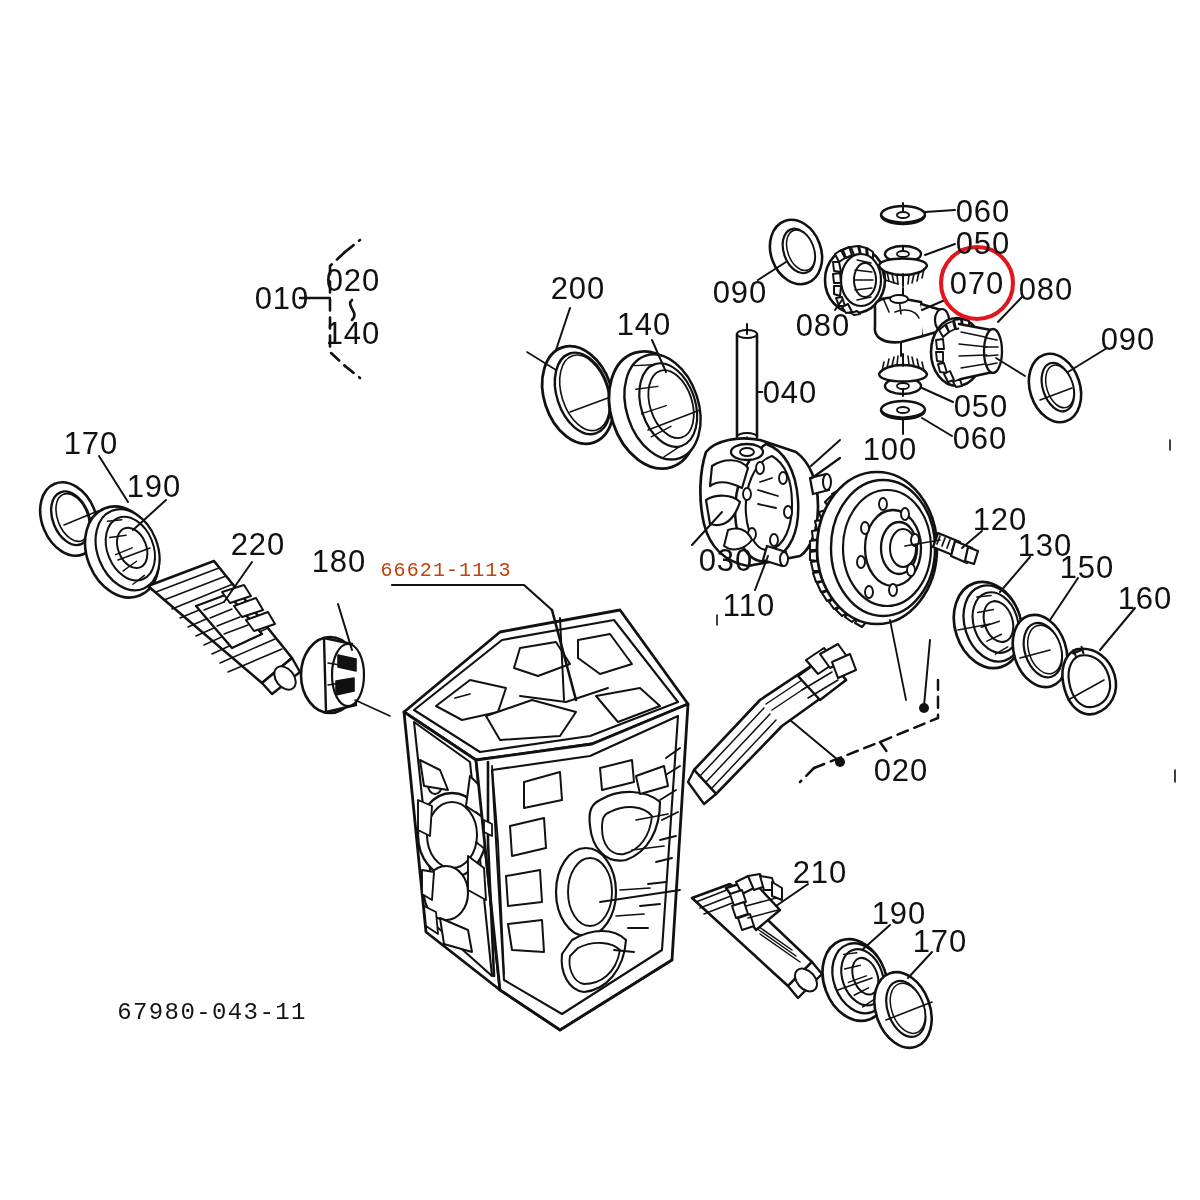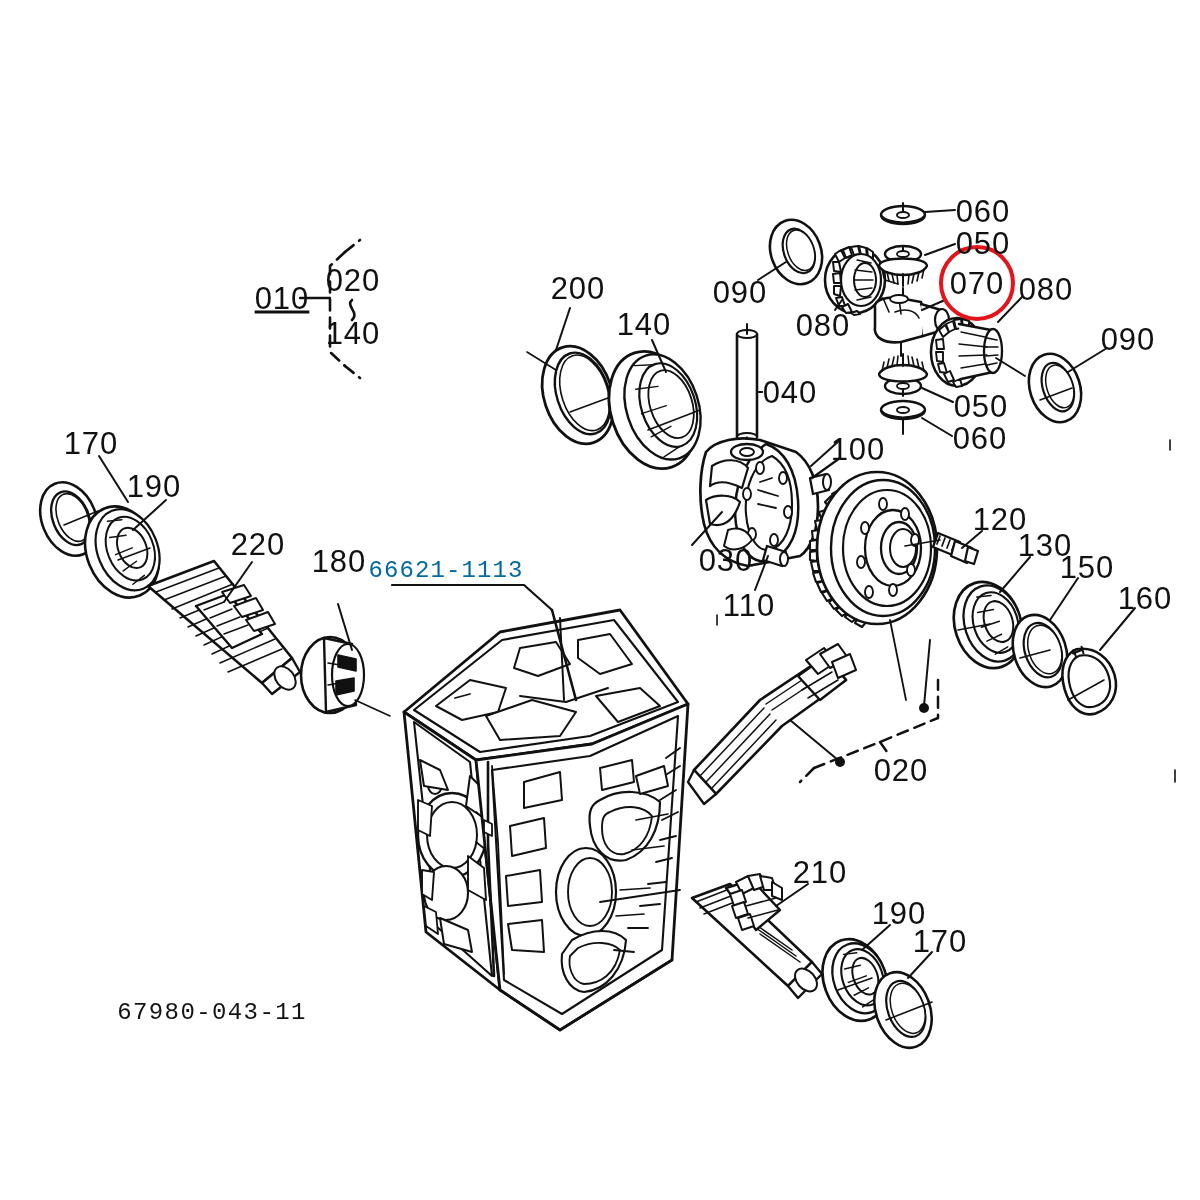--- a/index.html
+++ b/index.html
@@ -26,22 +26,22 @@
     font-family:"Liberation Mono",monospace;
     font-size:24px;
     color:#141414;
     letter-spacing:1.4px;
     white-space:nowrap;
     transform:translate(-50%,-50%);
   }
   .pn{
     position:absolute;
     font-family:"Liberation Mono",monospace;
-    font-size:24px;
-    color:#0369a1;
+    font-size:20px;
+    color:#c2410c;
     letter-spacing:1.1px;
     white-space:nowrap;
     transform:translate(-50%,-50%);
   }
   .hl{
     position:absolute;
     border:4px solid #e3141c;
     border-radius:50%;
     box-sizing:border-box;
     transform:translate(-50%,-50%);
@@ -511,39 +511,39 @@
 
       <path d="M717 615 L717 625" stroke-width="1.6"></path>
       <path d="M1175 770 L1175 782" stroke-width="1.6"></path>
       <path d="M1170 440 L1170 450" stroke-width="1.6"></path>
 
     </g>
   </svg>
 
   <div class="hl" style="left: 977px; top: 283px; width: 76px; height: 76px; border-color: rgb(227, 20, 28);"></div>
 
-  <div class="lbl" style="left:282px;top:298px;text-decoration:underline;">010</div>
+  <div class="lbl" style="left:282px;top:298px;">010</div>
   <div class="lbl" style="left:353px;top:280px;">020</div>
   <div class="lbl" style="left:353px;top:333px;">140</div>
 
   <div class="lbl" style="left:578px;top:288px;">200</div>
   <div class="lbl" style="left:644px;top:324px;">140</div>
   <div class="lbl" style="left:740px;top:292px;">090</div>
   <div class="lbl" style="left:823px;top:325px;">080</div>
 
   <div class="lbl" style="left:983px;top:211px;">060</div>
   <div class="lbl" style="left:983px;top:243px;">050</div>
   <div class="lbl" style="left:977px;top:283px;">070</div>
   <div class="lbl" style="left:1046px;top:289px;">080</div>
   <div class="lbl" style="left:1128px;top:339px;">090</div>
   <div class="lbl" style="left:981px;top:406px;">050</div>
   <div class="lbl" style="left:980px;top:438px;">060</div>
 
   <div class="lbl" style="left:790px;top:392px;">040</div>
-  <div class="lbl" style="left:858px;top:449px;text-align:right;">100</div>
+  <div class="lbl" style="left:890px;top:449px;text-align:right;">100</div>
   <div class="lbl" style="left:678px;top:560px;margin-left:48px;">030</div>
   <div class="lbl" style="left:749px;top:605px;">110</div>
 
   <div class="lbl" style="left:1000px;top:519px;">120</div>
   <div class="lbl" style="left:1045px;top:545px;">130</div>
   <div class="lbl" style="left:1087px;top:567px;">150</div>
   <div class="lbl" style="left:1145px;top:598px;">160</div>
 
   <div class="lbl" style="left:91px;top:443px;">170</div>
   <div class="lbl" style="left:154px;top:486px;">190</div>

